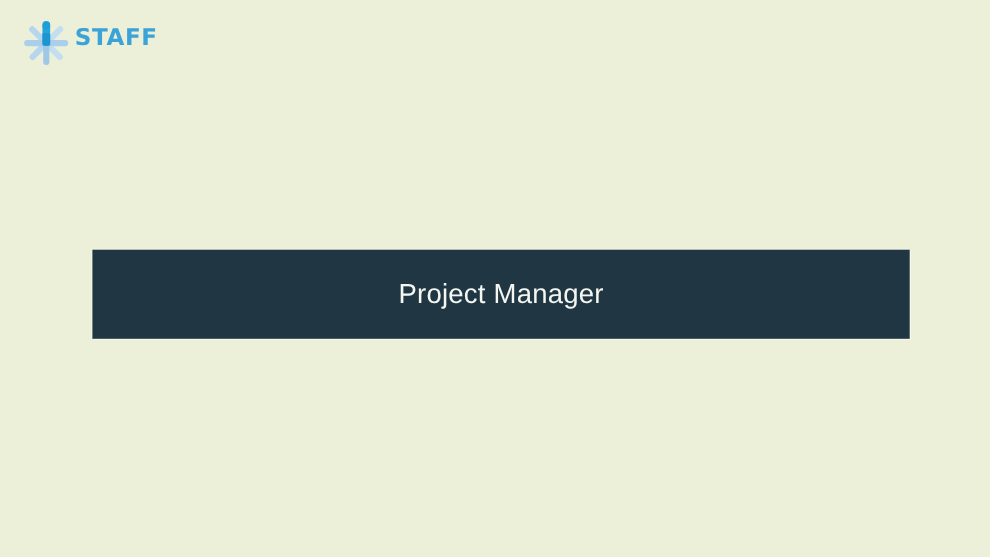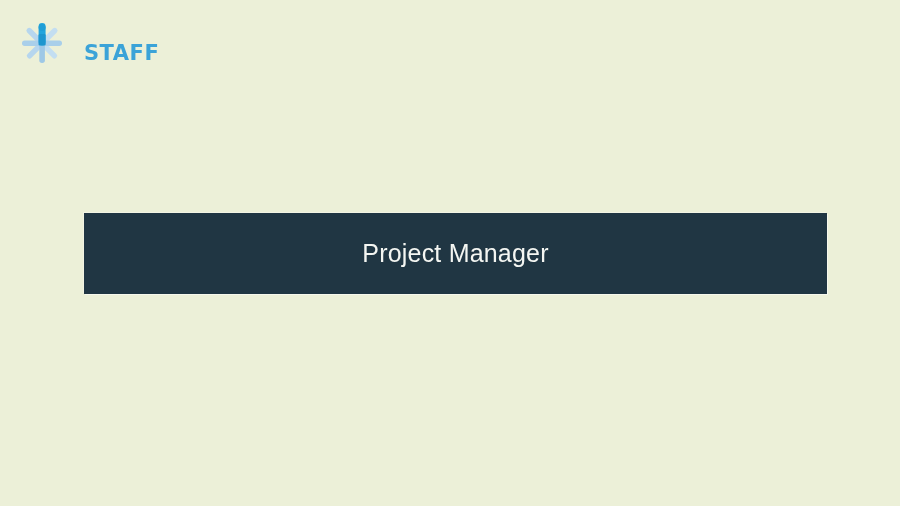--- a/index.html
+++ b/index.html
@@ -24,22 +24,22 @@
     background: #ecf0d8;
   }
 
   
   .brand {
     position: absolute;
     left: 20px;
     top: 17px;
     height: 48px;
     display: flex;
-    align-items: flex-end;
-    gap: 20px;
+    align-items: flex-start;
+    gap: 4px;
   }
 
   .brand-mark {
     width: 44px;
     height: 44px;
     flex: 0 0 44px;
     position: relative;
   }
 
   .brand-wordmark {
@@ -61,21 +61,21 @@
 
   .word-arabia {
     color: #aecc32;
     text-transform: lowercase;
   }
 
   
   .title-banner {
     position: absolute;
     left: 84px;
-    top: 213px;
+    top: 227px;
     width: 743px;
     height: 81px;
     background: #203643;
     box-shadow: 1px 1px 0 0 rgba(255, 255, 255, 0.55),
                 -1px -1px 0 0 rgba(255, 255, 255, 0.30);
     display: flex;
     align-items: center;
     justify-content: center;
     box-sizing: border-box;
   }

